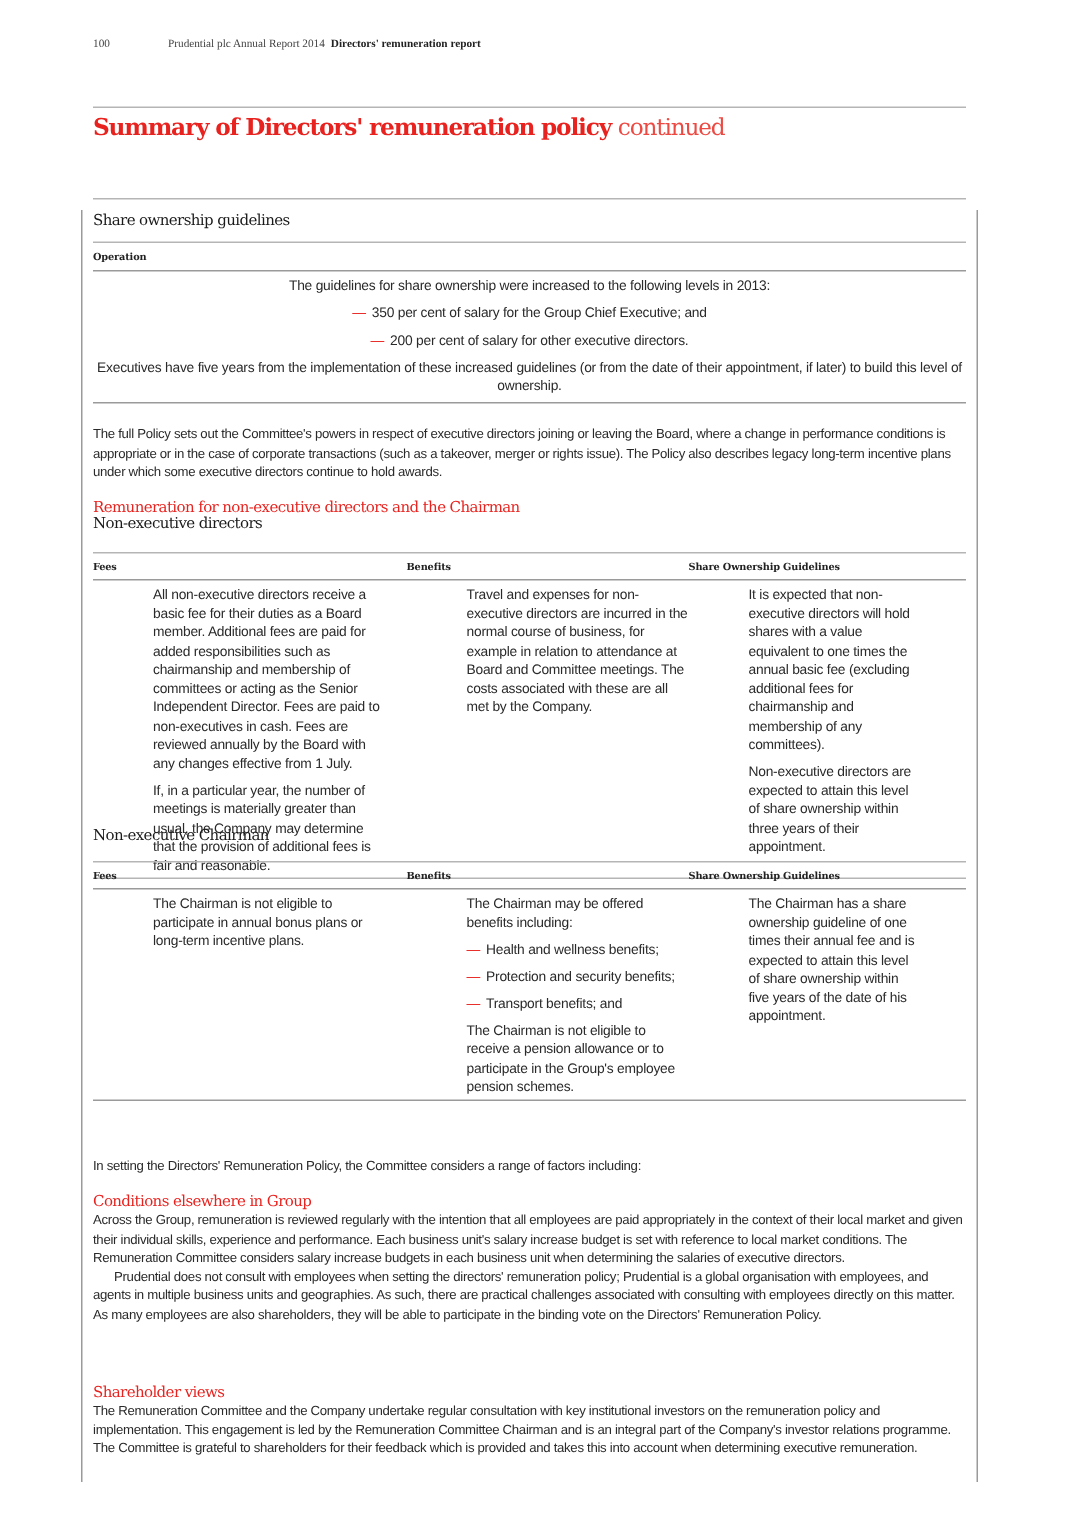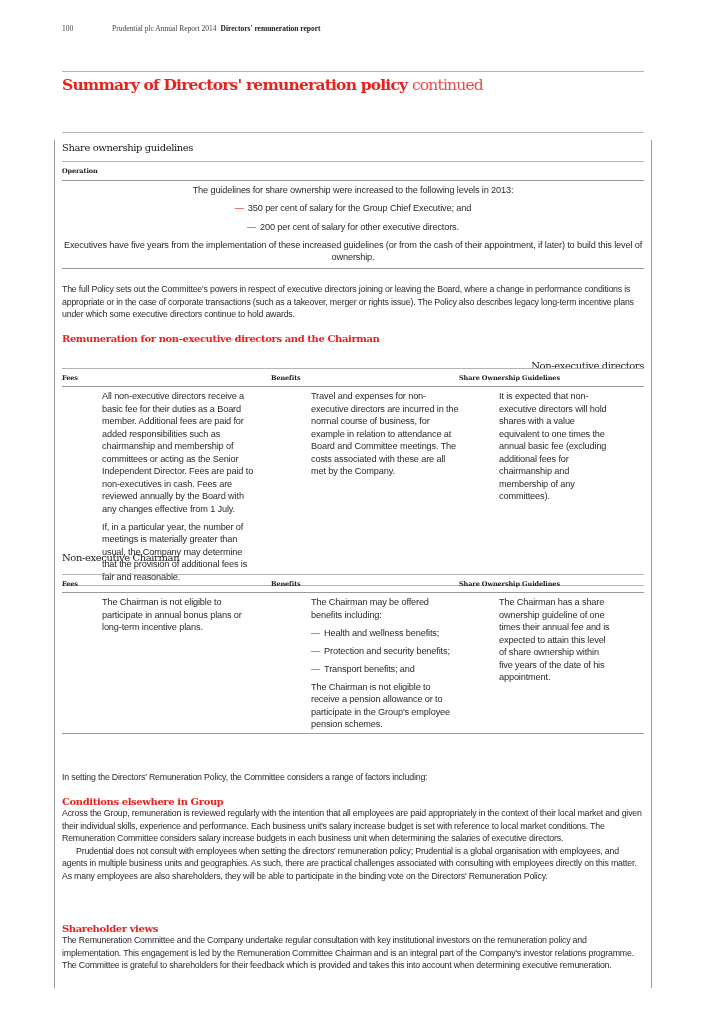--- a/index.html
+++ b/index.html
@@ -17,39 +17,39 @@
 
     #frame-left { position: absolute; left: 54px; top: 140px; width: 0; height: 848px; border-left: 1px solid #9a9a9a; }
     #frame-right { position: absolute; left: 651px; top: 140px; width: 0; height: 848px; border-left: 1px solid #9a9a9a; }
 
     .content { position: absolute; left: 62px; width: 582px; }
 
     .rule-thick { border-top: 1.5px solid #b5b5b5; }
     .rule-thin { border-top: 1px solid #9a9a9a; }
 
     .sec-heading { font-family: "DejaVu Serif", serif; font-size: 10px; letter-spacing: -0.4px; color: #1a1a1a; font-weight: normal; }
-    .red-heading { font-family: "DejaVu Serif", serif; font-size: 10px; letter-spacing: -0.4px; color: #e8231f; font-weight: bold; }
+    .red-heading { font-family: "DejaVu Serif", serif; font-size: 10px; letter-spacing: -0.4px; color: #e8231f; font-weight: normal; }
     .col-head { font-family: "DejaVu Serif", serif; font-size: 6.5px; font-weight: bold; color: #222; letter-spacing: -0.1px; }
     .body-text { font-family: "Liberation Sans", sans-serif; font-size: 9.2px; line-height: 12.5px; color: #2a2a2a; letter-spacing: -0.15px; }
     .body-text-wide { font-family: "Liberation Sans", sans-serif; font-size: 8.8px; line-height: 12.5px; color: #2a2a2a; letter-spacing: -0.2px; }
     .dash { color: #e8231f; margin-right: 4px; }
     p { margin: 0; }
 
     
     #sog { top: 132px; }
     #sog .title-row { height: 28px; display: flex; align-items: center; }
     #sog .op-row { height: 18px; display: flex; align-items: center; }
     #sog .body { padding-top: 3px; padding-bottom: 4px; }
     #sog .body p { margin-bottom: 5.8px; text-align: center; }
     #sog .body p:last-child { margin-bottom: 0; }
 
     #policy-note { top: 283px; }
 
     #ned-heading { top: 333px; }
-    #ned-heading .sec-heading { margin-top: 16px; text-align: right; }
+    #ned-heading .sec-heading { margin-top: 0; }
 
     .table3 { position: absolute; left: 62px; width: 582px; }
     .table3 .head { display: flex; height: 17px; align-items: center; }
     .table3 .row { display: flex; padding-top: 3px; padding-bottom: 2px; }
     .table3 .c1 { width: 195px; }
     .table3 .c2 { width: 188px; padding-left: 14px; }
     .table3 .c3 { width: 154px; }
     .table3 .cell p { margin-bottom: 5.5px; margin-left: 40px; }
     .table3 .cell p:last-child { margin-bottom: 0; }
     .table3 .bullet { padding-left: 14px; text-indent: -14px; }
@@ -87,21 +87,21 @@
     </div>
   <div class="rule-thick"></div>
   <div class="op-row">
       <span class="col-head">Operation</span>
     </div>
   <div class="rule-thin"></div>
   <div class="body body-text">
     <p>The guidelines for share ownership were increased to the following levels in 2013:</p>
     <p><span class="dash">—</span><span>350 per cent of salary for the Group Chief Executive; and</span></p>
     <p><span class="dash">—</span><span>200 per cent of salary for other executive directors.</span></p>
-    <p>Executives have five years from the implementation of these increased guidelines (or from the cash of their appointment, if later) to build this level of ownership.</p>
+    <p>Executives have five years from the implementation of these increased guidelines (or from the date of their appointment, if later) to build this level of ownership.</p>
   </div>
   <div class="rule-thin"></div>
 </section>
 
 <section id="policy-note" class="content body-text-wide">
   <p>The full Policy sets out the Committee's powers in respect of executive directors joining or leaving the Board, where a change in performance conditions is appropriate or in the case of corporate transactions (such as a takeover, merger or rights issue). The Policy also describes legacy long-term incentive plans under which some executive directors continue to hold awards.</p>
 </section>
 
 <section id="ned-heading" class="content">
   <div class="red-heading">Remuneration for non-executive directors and the Chairman</div>
@@ -119,20 +119,21 @@
   <div class="row body-text">
     <div class="c1 cell">
       <p>All non-executive directors receive a basic fee for their duties as a Board member. Additional fees are paid for added responsibilities such as chairmanship and membership of committees or acting as the Senior Independent Director. Fees are paid to non-executives in cash. Fees are reviewed annually by the Board with any changes effective from 1 July.</p>
       <p>If, in a particular year, the number of meetings is materially greater than usual, the Company may determine that the provision of additional fees is fair and reasonable.</p>
     </div>
     <div class="c2 cell">
       <p>Travel and expenses for non-executive directors are incurred in the normal course of business, for example in relation to attendance at Board and Committee meetings. The costs associated with these are all met by the Company.</p>
     </div>
     <div class="c3 cell">
       <p>It is expected that non-executive directors will hold shares with a value equivalent to one times the annual basic fee (excluding additional fees for chairmanship and membership of any committees).</p>
+      <p>Non-executive directors are expected to attain this level of share ownership within three years of their appointment.</p>
     </div>
   </div>
   <div class="rule-thick"></div>
 </section>
 
 <section id="nec-heading" class="content">
   <div class="sec-heading">Non-executive Chairman</div>
 </section>
 
 <section id="nec-table" class="table3">

